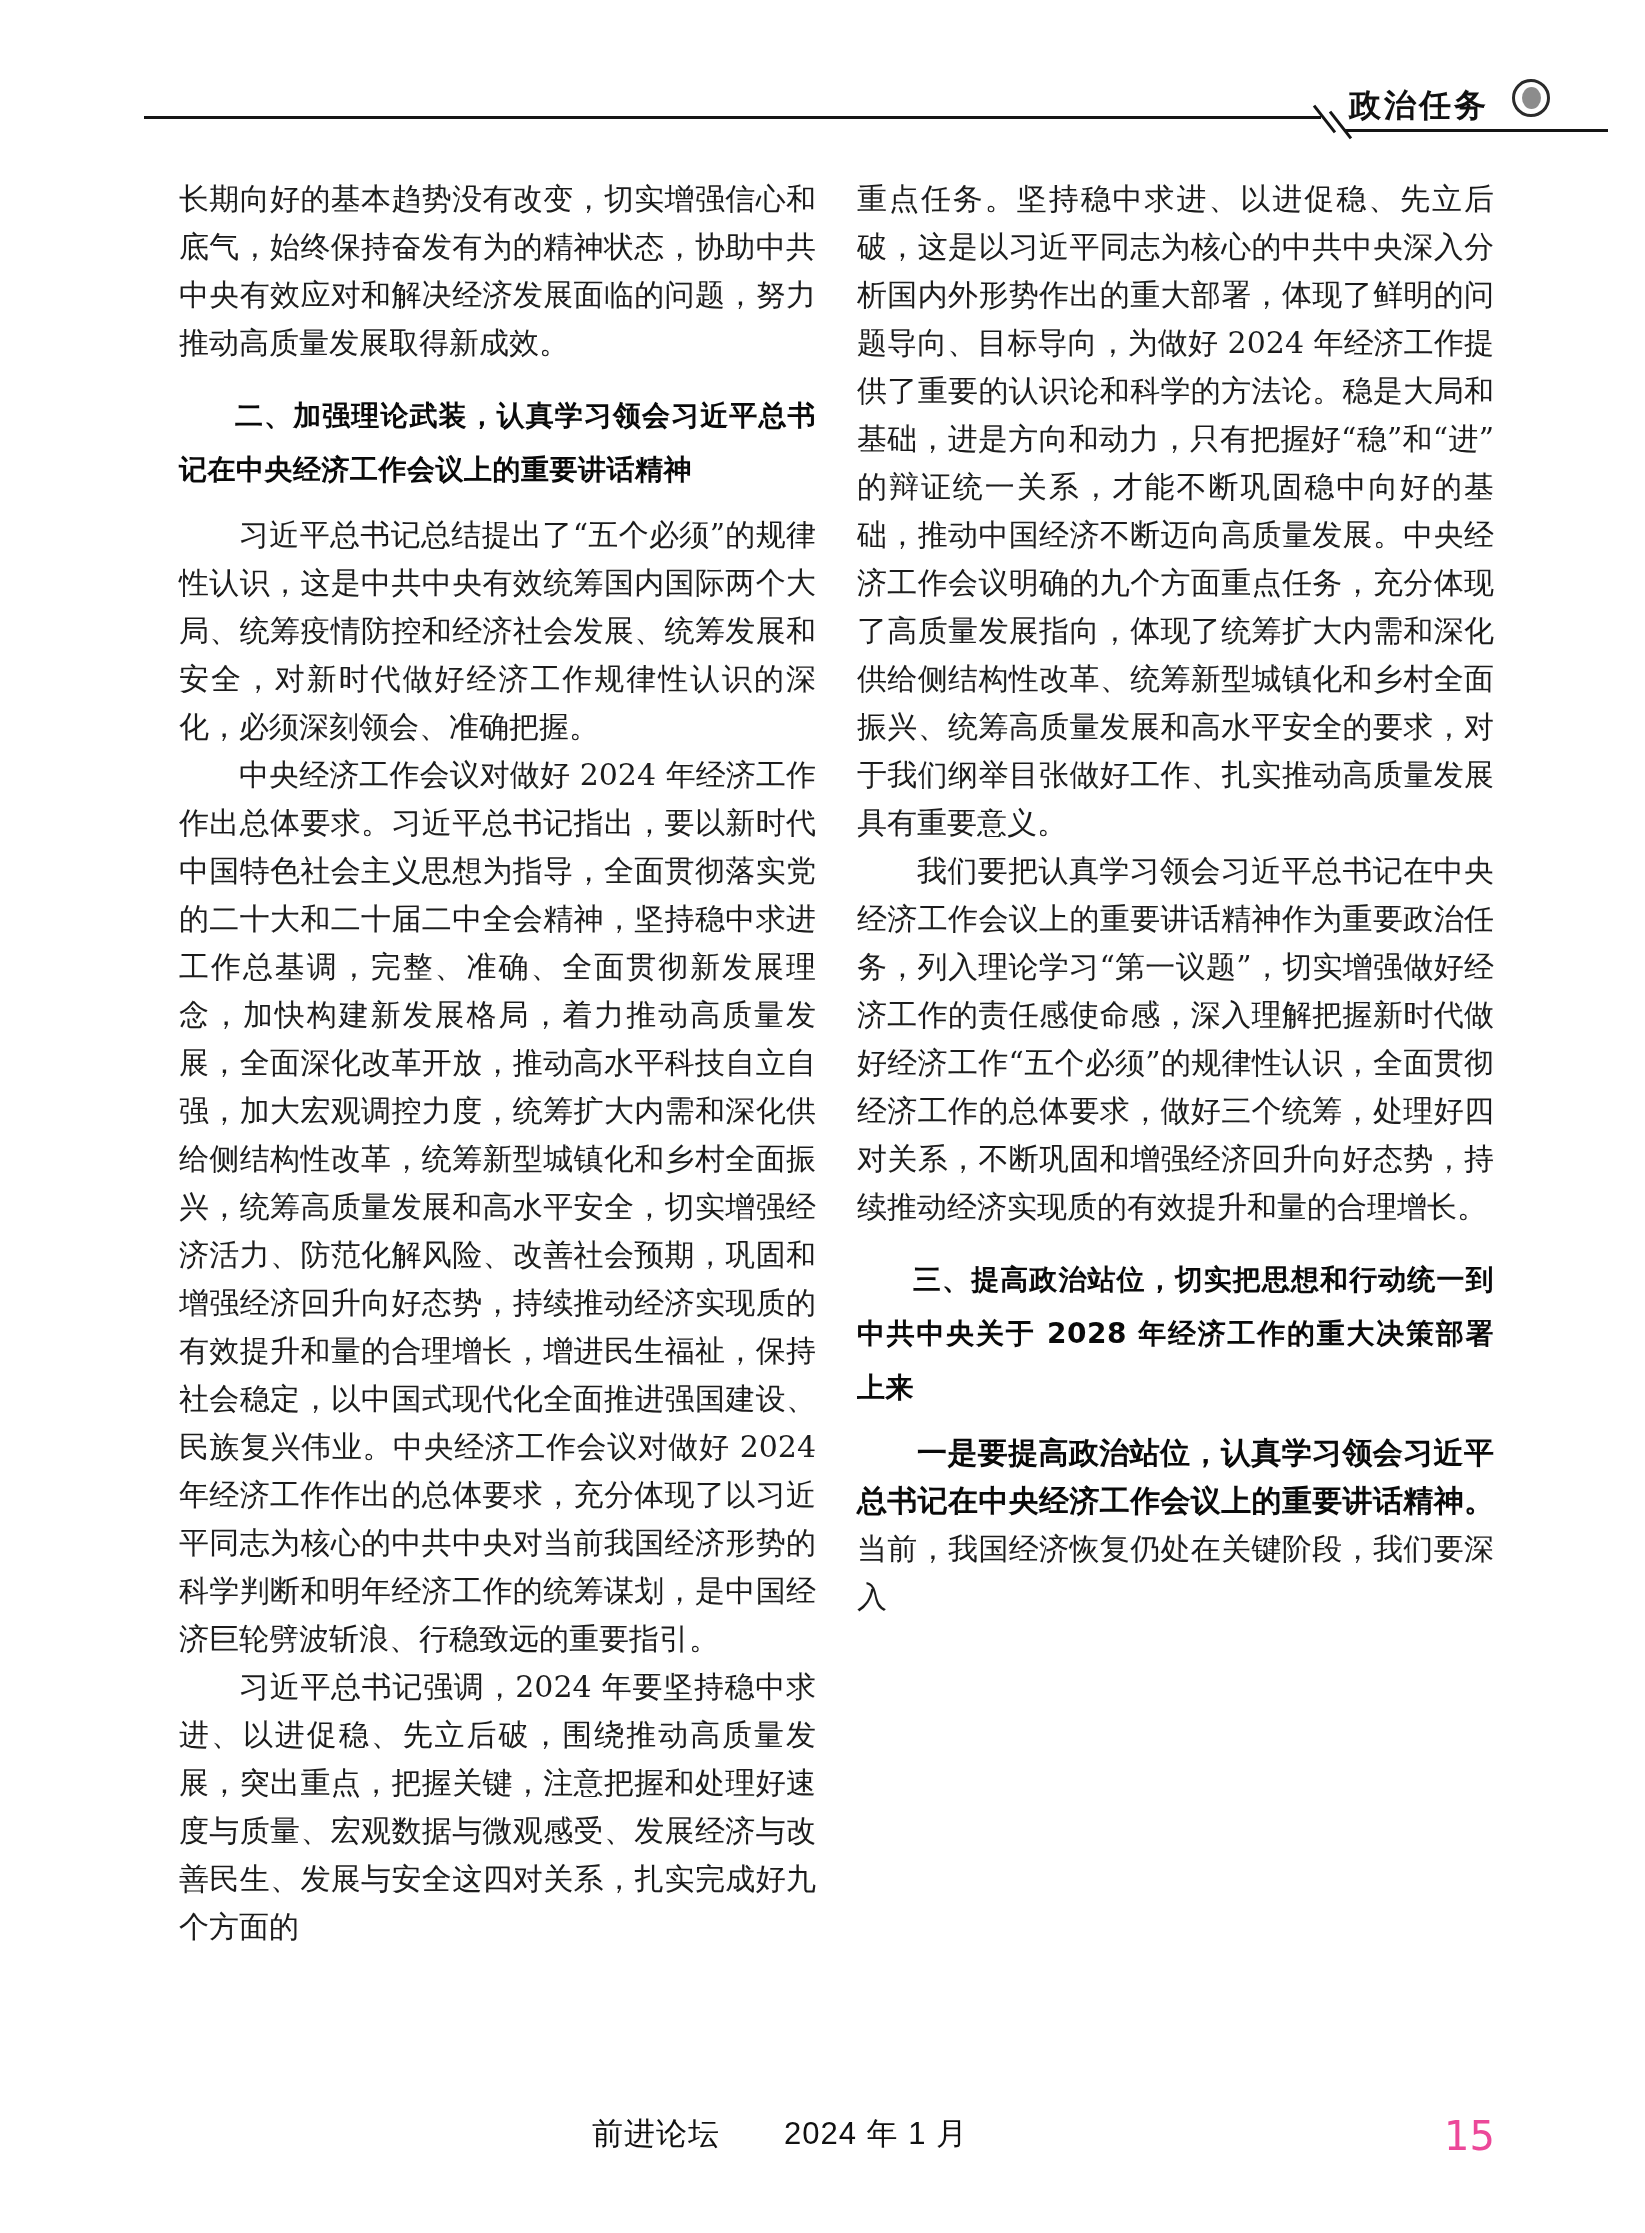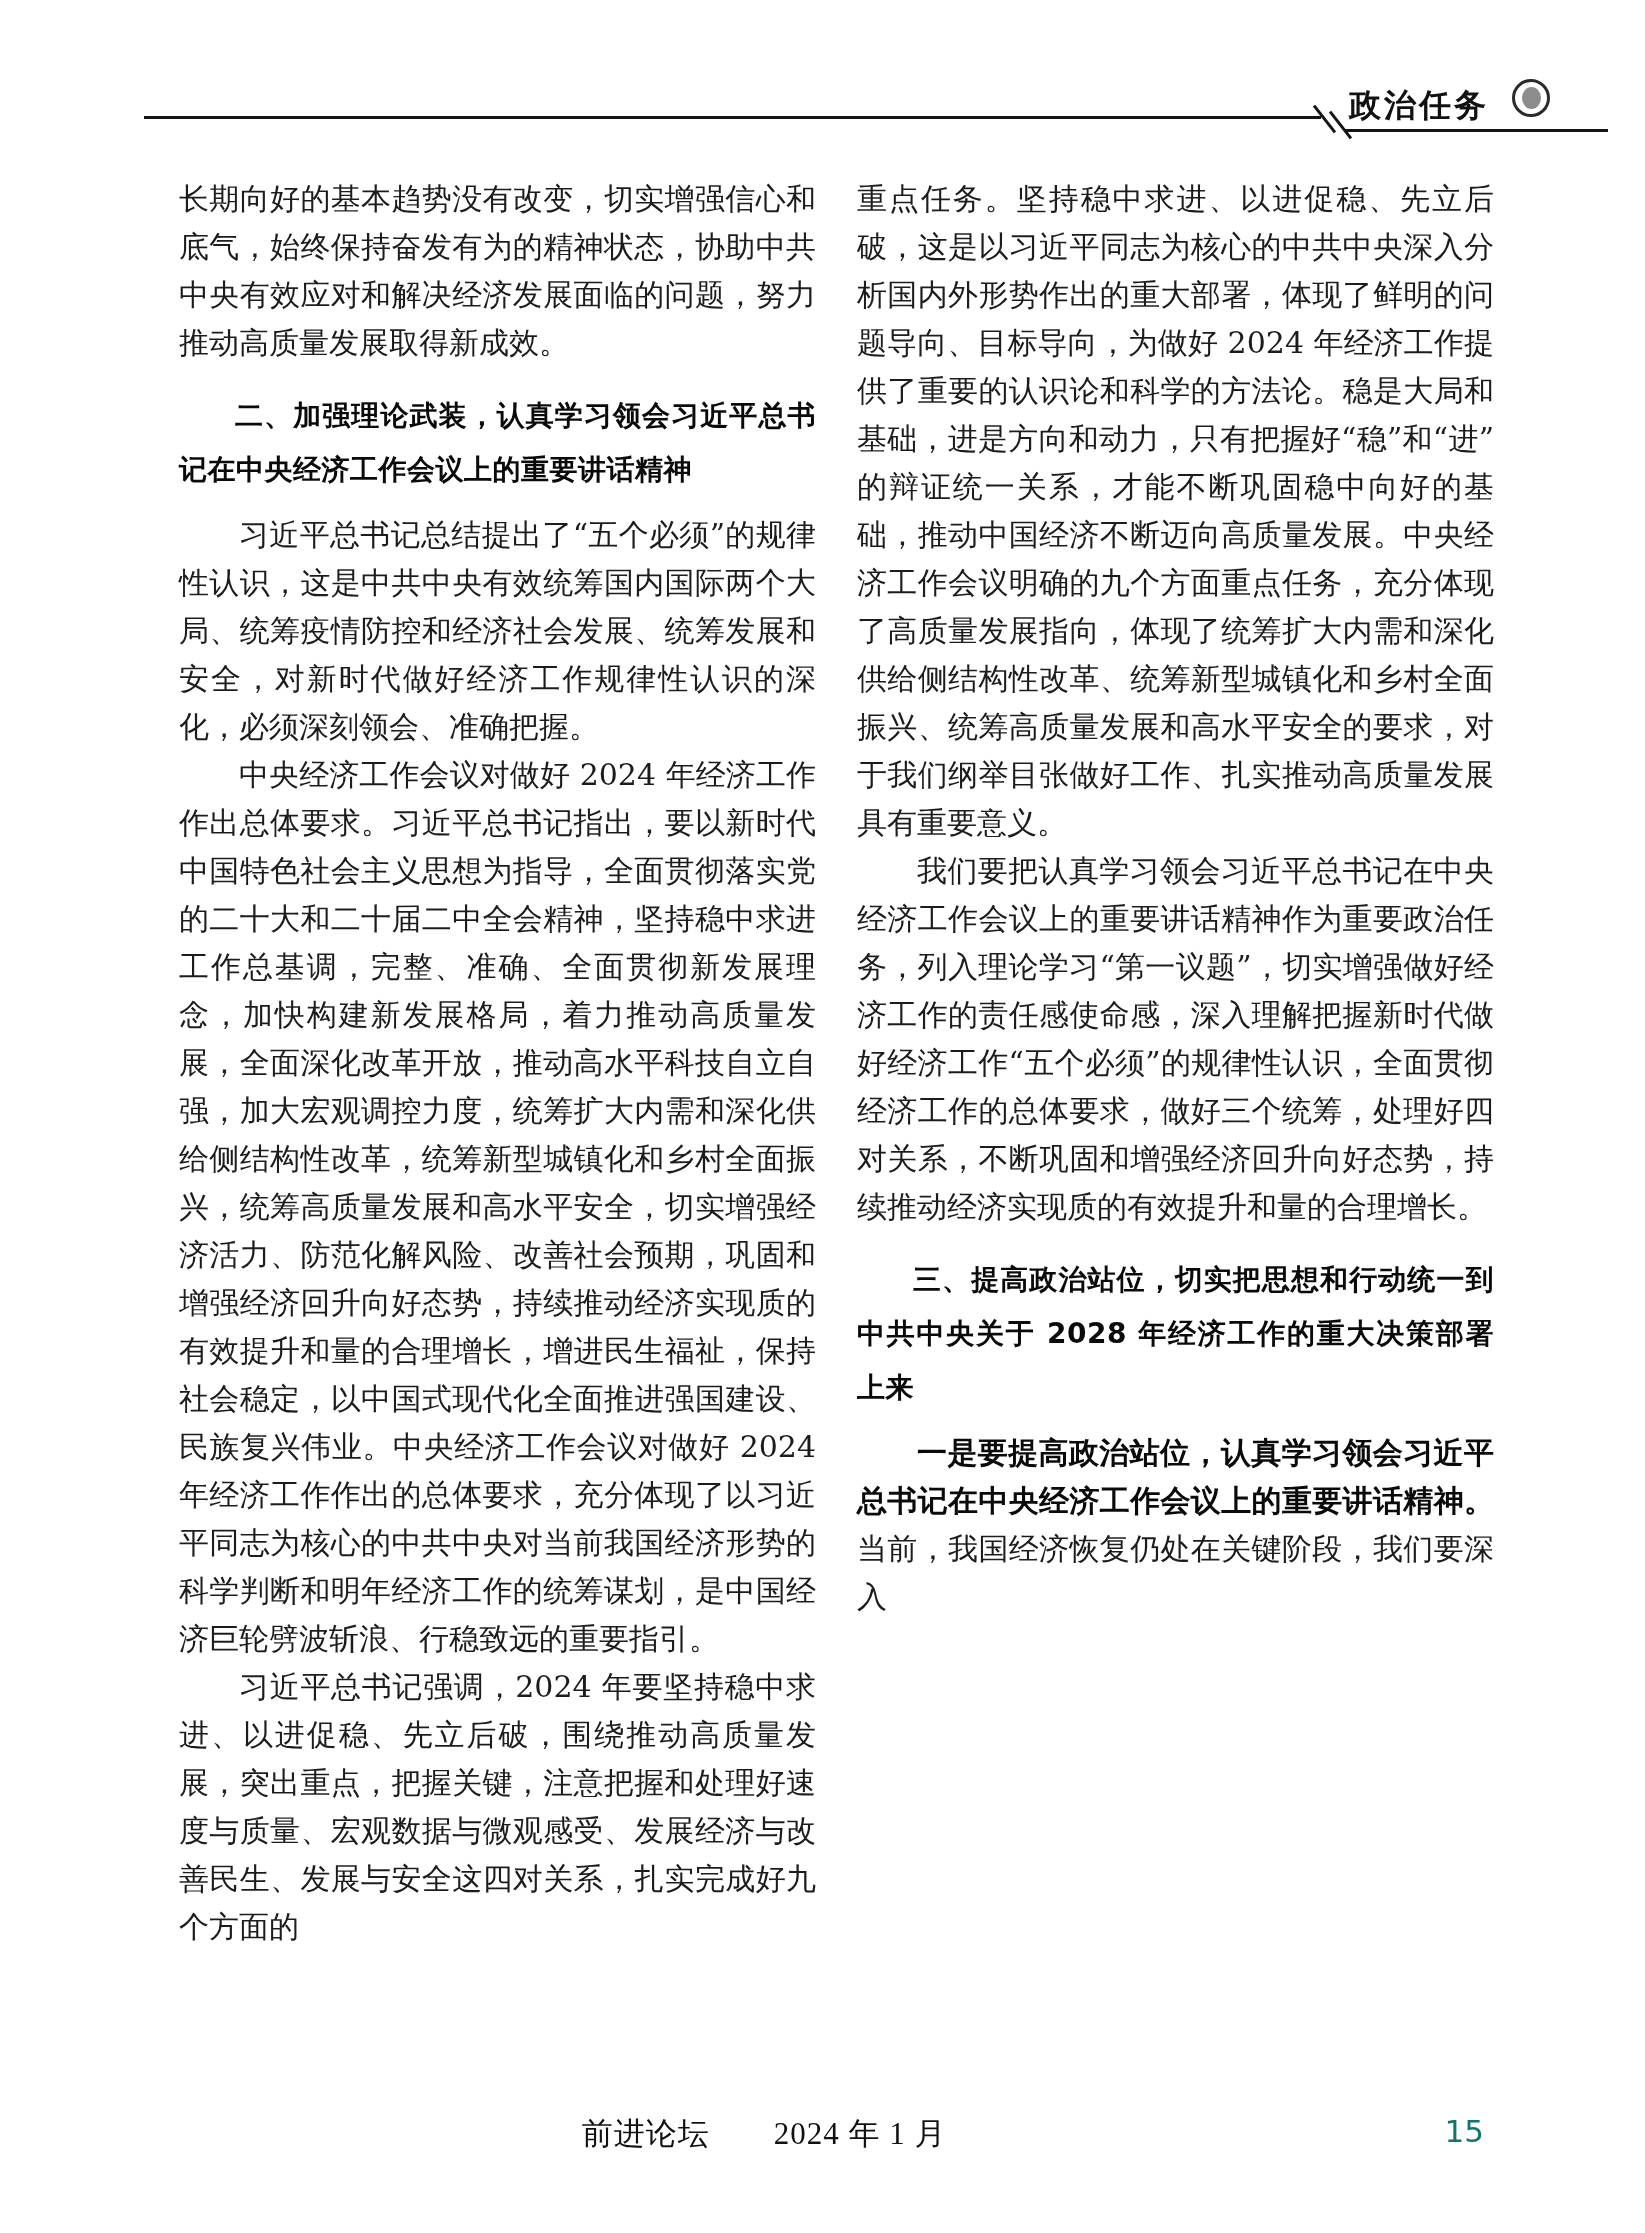--- a/index.html
+++ b/index.html
@@ -60,29 +60,29 @@
     color:#0a0a0a; text-indent:2em; letter-spacing:0.5px;
     margin:22px 0 14px 0;
   }
   .lead-bold{
     font-family:"DejaVu Sans","Liberation Sans",sans-serif;
     font-weight:700; color:#0a0a0a;
   }
 
   
   .footer-center{
-    position:absolute; left:0; top:2113px; width:1528px;
+    position:absolute; left:16px; top:2113px; width:1528px;
     text-align:center;
-    font-family:Liberation Serif, serif;
+    font-family:Liberation Sans, sans-serif;
     font-size:31px; letter-spacing:1px; color:#111;
   }
   .footer-page{
-    position:absolute; right:162px; top:2113px;
+    position:absolute; right:151px; top:2113px;
     font-family:"DejaVu Sans","Liberation Sans",sans-serif;
-    font-size:31px; color:#0f766e;
+    font-size:40px; color:#ec4899;
   }
 </style>
 </head>
 <body>
 
 <div class="page">
 
   <div class="hdr-rule-main"></div>
   <div class="hdr-slash s1"></div>
   <div class="hdr-slash s2"></div>

